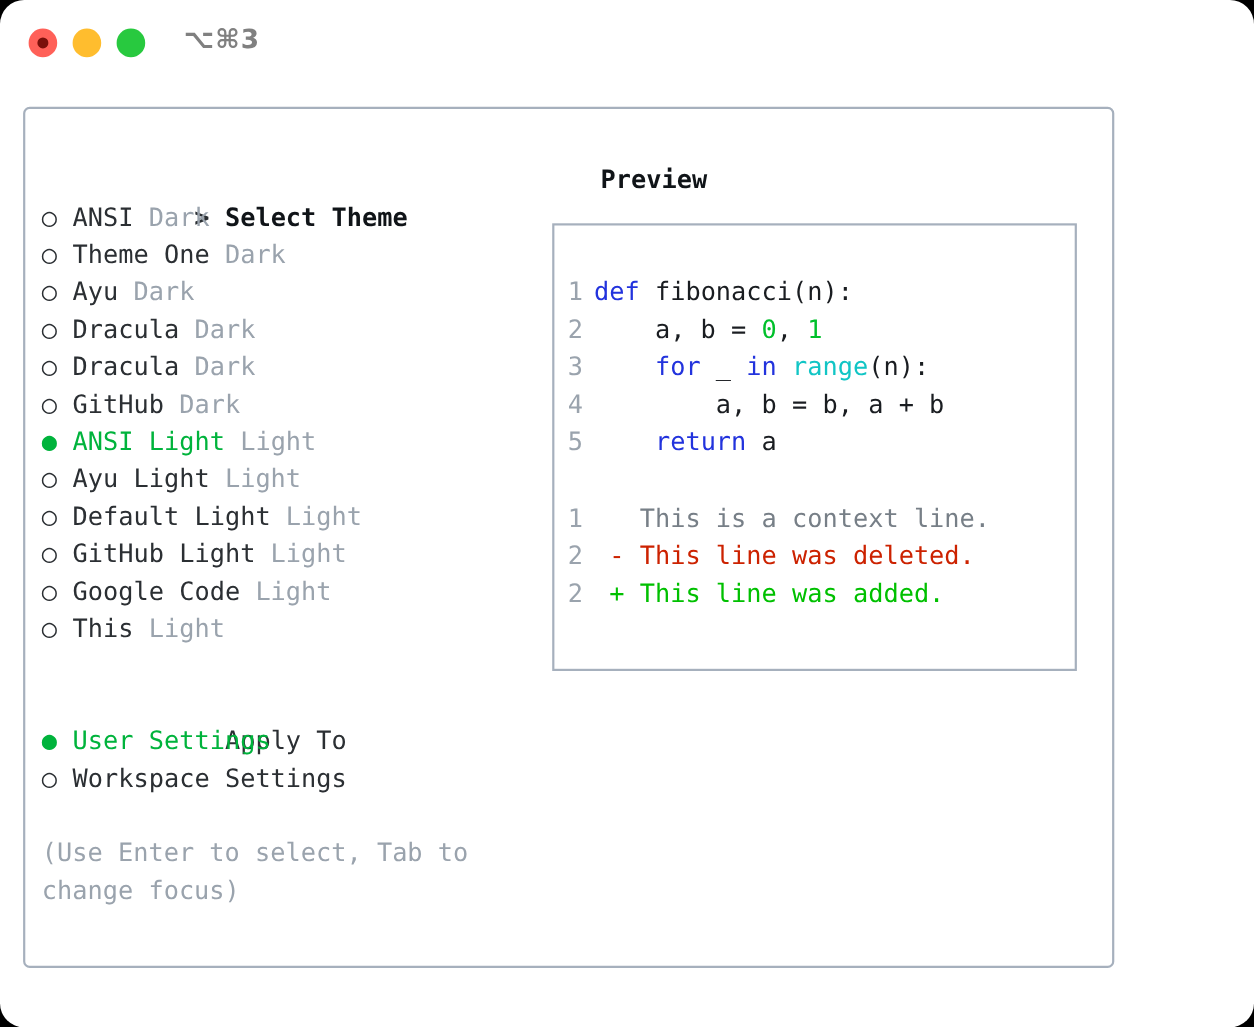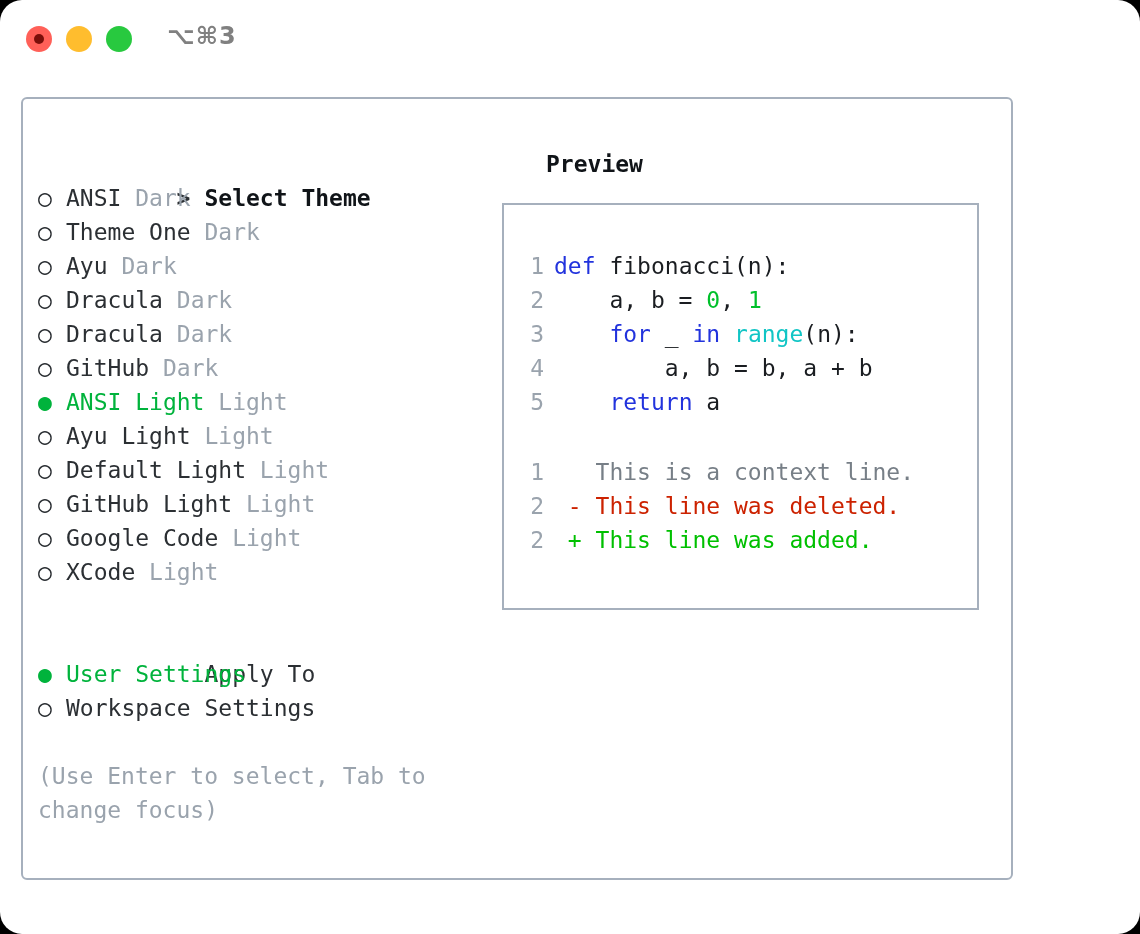--- a/index.html
+++ b/index.html
@@ -155,21 +155,21 @@
     background: #ffffff;
     padding: 44px 0 0 0;
     position: relative;
   }
 
   .code-line {
     height: 34px;
     line-height: 34px;
     font-size: 23px;
     white-space: pre;
-    padding-left: 14px;
+    padding-left: 0;
   }
   .ln {
     display: inline-block;
     width: 26px;
     text-align: right;
     color: #9aa3ad;
     margin-right: 10px;
   }
   .kw   { color: #2233dd; }
   .num  { color: #00c02b; }
@@ -209,21 +209,21 @@
             <div class="row"><span class="marker">○</span><span class="name">Theme One</span><span class="variant"> Dark</span></div>
             <div class="row"><span class="marker">○</span><span class="name">Ayu</span><span class="variant"> Dark</span></div>
             <div class="row"><span class="marker">○</span><span class="name">Dracula</span><span class="variant"> Dark</span></div>
             <div class="row"><span class="marker">○</span><span class="name">Dracula</span><span class="variant"> Dark</span></div>
             <div class="row"><span class="marker">○</span><span class="name">GitHub</span><span class="variant"> Dark</span></div>
             <div class="row selected"><span class="marker sel">●</span><span class="name">ANSI Light</span><span class="variant"> Light</span></div>
             <div class="row"><span class="marker">○</span><span class="name">Ayu Light</span><span class="variant"> Light</span></div>
             <div class="row"><span class="marker">○</span><span class="name">Default Light</span><span class="variant"> Light</span></div>
             <div class="row"><span class="marker">○</span><span class="name">GitHub Light</span><span class="variant"> Light</span></div>
             <div class="row"><span class="marker">○</span><span class="name">Google Code</span><span class="variant"> Light</span></div>
-            <div class="row"><span class="marker">○</span><span class="name">XCode</span><span class="variant"> Light</span></div>
+            <div class="row"><span class="marker">○</span><span class="name">This</span><span class="variant"> Light</span></div>
           </div>
 
         <div class="spacer-sm"></div>
 
         <div class="row">
           <span class="marker"> </span><span>Apply To</span>
         </div>
 
         <div id="apply-list">
             <div class="row selected"><span class="marker sel">●</span><span class="name">User Settings</span></div>

